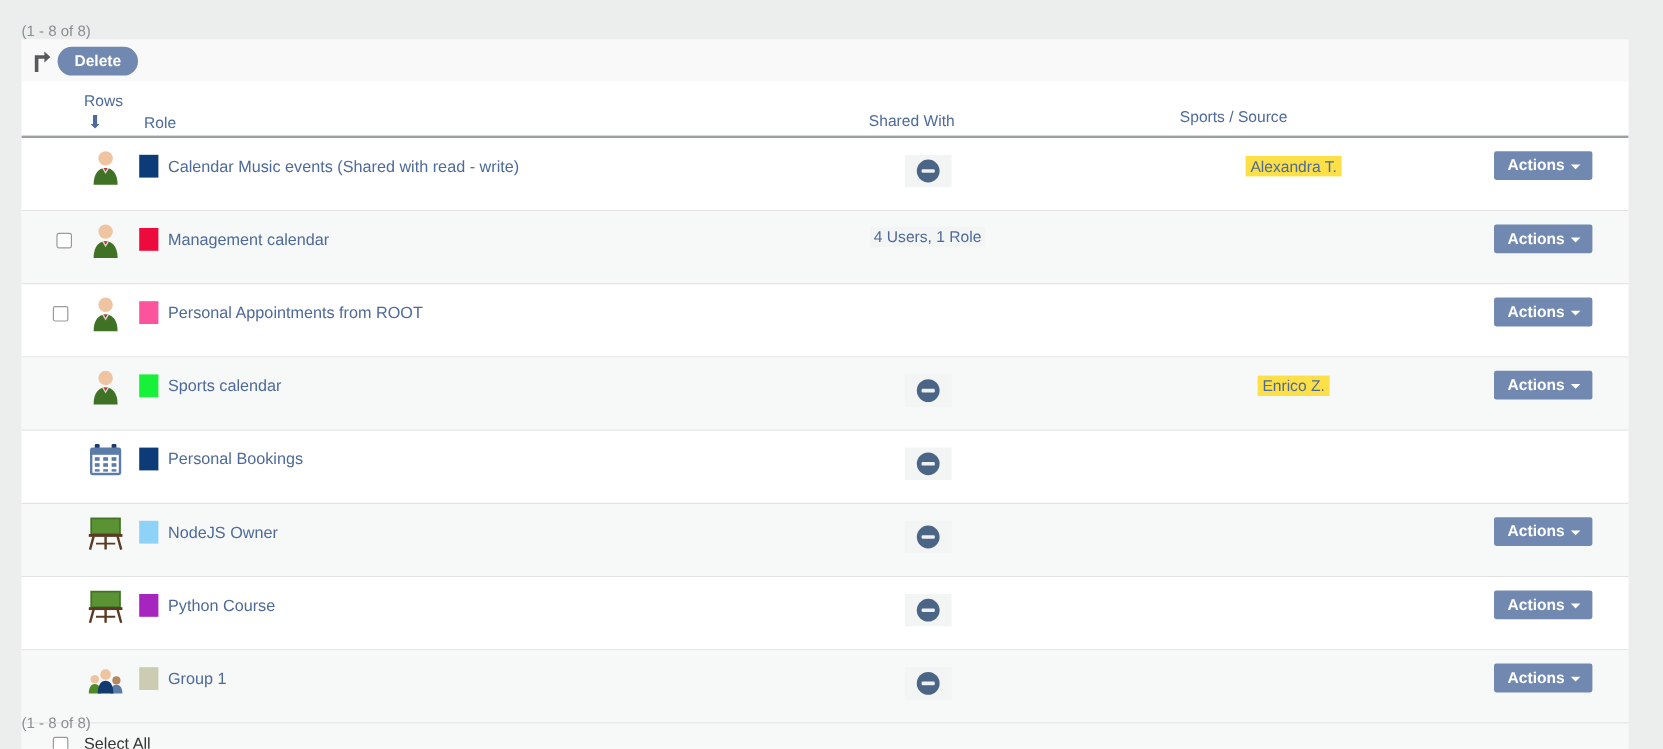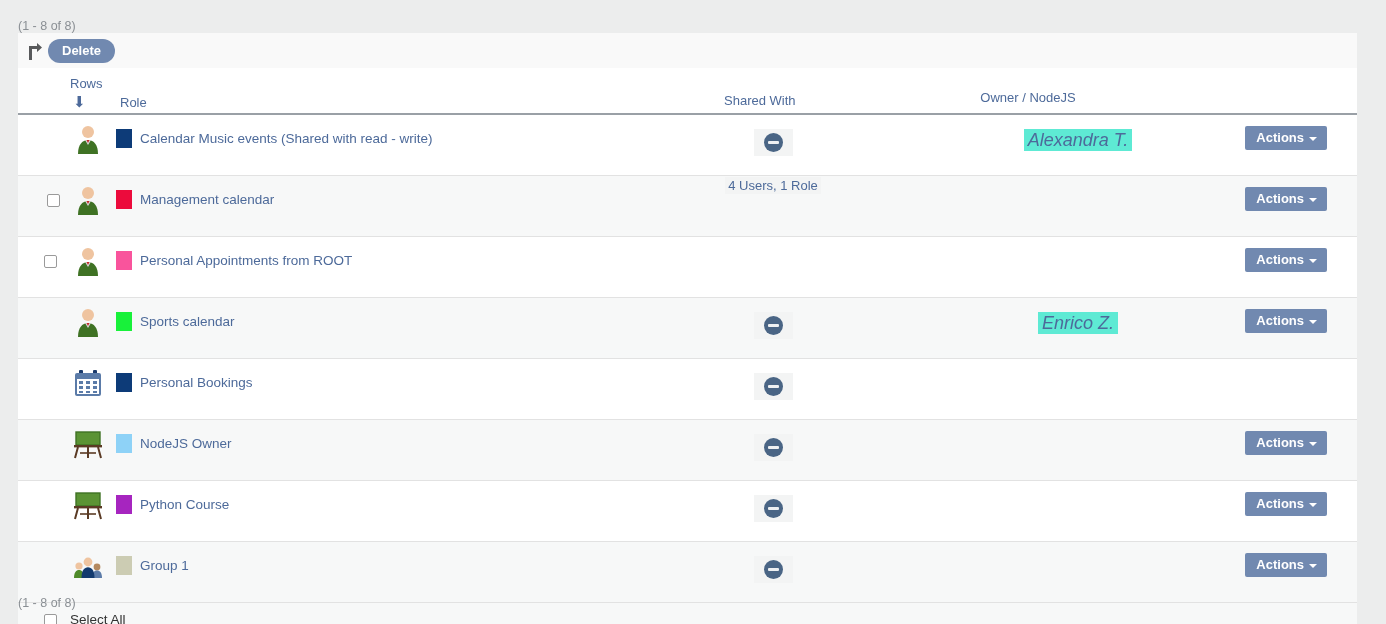--- a/index.html
+++ b/index.html
@@ -202,26 +202,25 @@
     border-radius: 1px;
   }
 
   .owner-cell {
     position: absolute;
     left: 860px;
     width: 400px;
     text-align: center;
   }
   .owner-text {
-    font-size: 18px;
+    font-size: 13px;
     color: #4d6a9a;
-    background: #5eead4;
+    background: #fde047;
     padding: 1px 4px;
     white-space: nowrap;
-    font-style: italic;
   }
 
   .btn-actions {
     position: absolute;
     right: 30px;
     background: #7189b0;
     color: #ffffff;
     border: none;
     border-radius: 2px;
     font-family: "Liberation Sans", sans-serif;
@@ -271,21 +270,21 @@
         <path d="M3 19 L3 5 L11 5 L11 2 L16 6.5 L11 11 L11 8 L6 8 L6 19 Z" fill="#58595b"></path>
       </svg>
       <button class="btn-delete">Delete</button>
     </div>
 
     <div class="thead">
       <div class="th th-type">Rows</div>
       <div class="th th-sort">⬇</div>
       <div class="th th-title">Role</div>
       <div class="th th-shared">Shared With</div>
-      <div class="th th-owner">Owner / NodeJS</div>
+      <div class="th th-owner">Sports / Source</div>
     </div>
 
     <div id="tbody">
         <div class="row">
           <div class="type-ico" style="top:8px"><svg viewBox="0 0 32 32" style="width:32px;height:32px">
               <circle cx="16" cy="9" r="6" fill="#efc4a0"></circle>
               <path d="M6 31 C6 22 10 17 16 17 C22 17 26 22 26 31 Z" fill="#3f7224"></path>
               <path d="M13 17 L16 22 L19 17 Z" fill="#d8d8d8"></path>
               <path d="M14.5 17 L16 20 L17.5 17 Z" fill="#c62828"></path>
             </svg></div>
@@ -298,21 +297,21 @@
         <div class="row alt">
           <div class="cb" style="left:29px;top:18px"></div>
           <div class="type-ico" style="top:8px"><svg viewBox="0 0 32 32" style="width:32px;height:32px">
               <circle cx="16" cy="9" r="6" fill="#efc4a0"></circle>
               <path d="M6 31 C6 22 10 17 16 17 C22 17 26 22 26 31 Z" fill="#3f7224"></path>
               <path d="M13 17 L16 22 L19 17 Z" fill="#d8d8d8"></path>
               <path d="M14.5 17 L16 20 L17.5 17 Z" fill="#c62828"></path>
             </svg></div>
           <div class="swatch" style="top:14px;background:#ec0b3c"></div>
           <div class="title-link" style="top:16px">Management calendar</div>
-          <div class="shared-cell" style="top:0"><span class="shared-text">4 Users, 1 Role</span></div>
+          <div class="shared-cell" style="top:13px"><span class="shared-text">4 Users, 1 Role</span></div>
           <div class="owner-cell" style="top:15px"></div>
           <button class="btn-actions" style="top:11px">Actions<span class="caret-dn"></span></button>
         </div>
         <div class="row">
           <div class="cb" style="left:26px;top:18px"></div>
           <div class="type-ico" style="top:8px"><svg viewBox="0 0 32 32" style="width:32px;height:32px">
               <circle cx="16" cy="9" r="6" fill="#efc4a0"></circle>
               <path d="M6 31 C6 22 10 17 16 17 C22 17 26 22 26 31 Z" fill="#3f7224"></path>
               <path d="M13 17 L16 22 L19 17 Z" fill="#d8d8d8"></path>
               <path d="M14.5 17 L16 20 L17.5 17 Z" fill="#c62828"></path>

